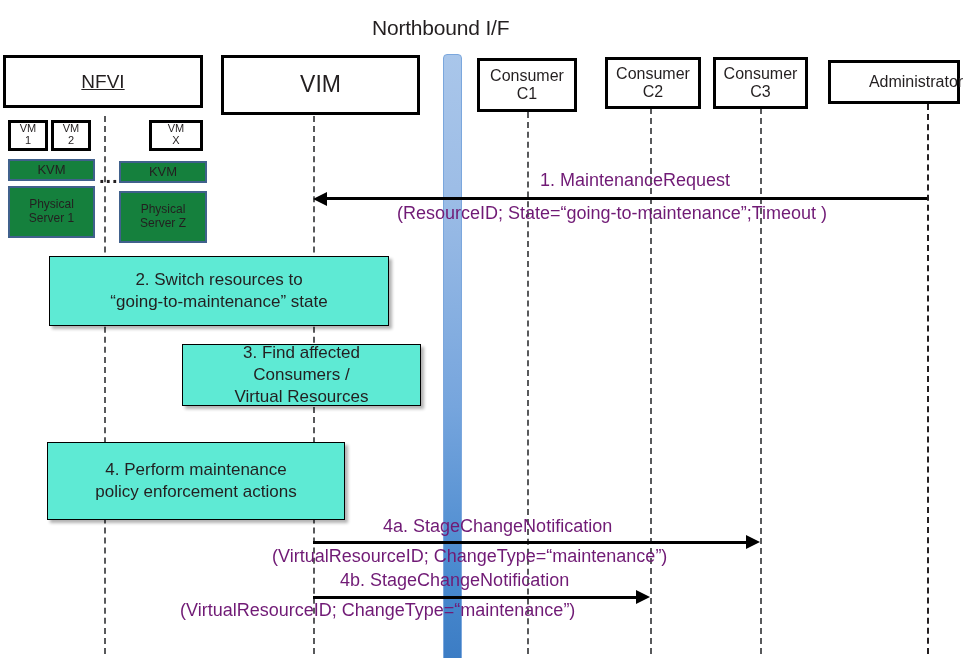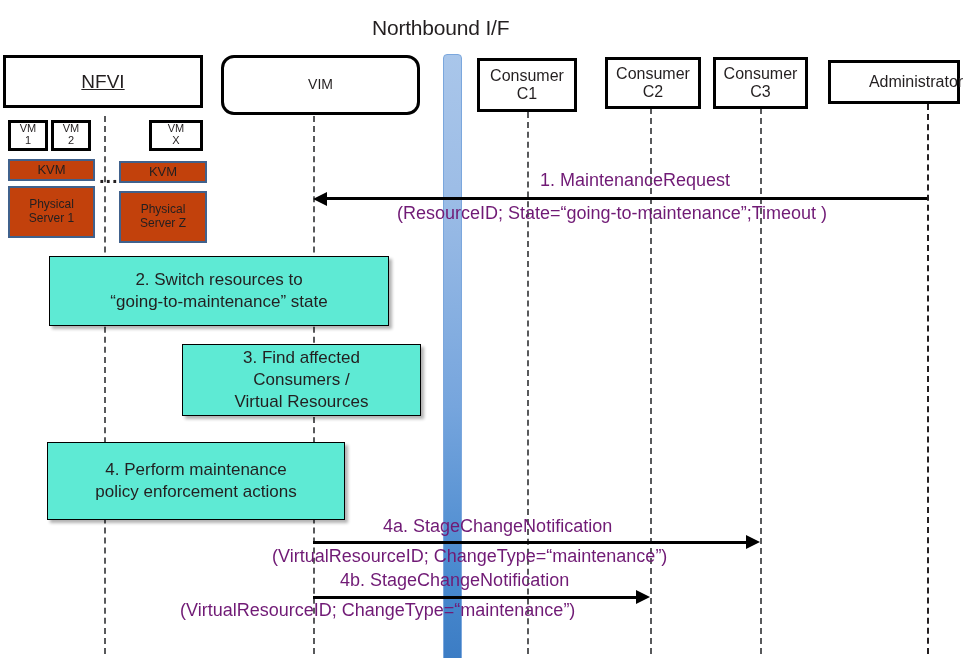--- a/index.html
+++ b/index.html
@@ -72,21 +72,21 @@
     align-items: flex-start;
     justify-content: center;
     text-align: center;
     font-size: 11px;
     line-height: 1.05;
     color: #231f20;
     white-space: pre-line;
   }
   .blue-box {
     border: 2px solid #40618c;
-    background: #c2410c;
+    background: #15803d;
     box-sizing: border-box;
     display: flex;
     align-items: center;
     justify-content: center;
     text-align: center;
     color: #231f20;
     line-height: 1.15;
     white-space: pre-line;
   }
   .ellipsis-dots {
@@ -151,21 +151,21 @@
   <div class="abs lifeline" style="left:650px; top:100px; height:556px;"></div>
   <div class="abs lifeline" style="left:760px; top:100px; height:556px;"></div>
   <div class="abs lifeline lifeline-dark" style="left:927px; top:96px; height:560px;"></div>
 
   <div class="abs nb-bar"></div>
 
   <div class="abs actor-box" style="left:3px; top:47px; width:200px; height:53px; font-size:19px;text-decoration:underline;">
     <span class="actor-label">NFVI</span>
   </div>
 
-  <div class="abs actor-box" style="left:221px; top:47px; width:199px; height:60px; font-size:14px;border-radius:13px;">
+  <div class="abs actor-box" style="left:221px; top:47px; width:199px; height:60px; font-size:23px;">
     <span class="actor-label">VIM</span>
   </div>
 
   <div class="abs actor-box" style="left:477px; top:50px; width:100px; height:54px; font-size:16px;">
     <span class="actor-label">Consumer
 C1</span>
   </div>
 
   <div class="abs actor-box" style="left:605px; top:49px; width:96px; height:52px; font-size:16px;">
     <span class="actor-label">Consumer
@@ -217,21 +217,21 @@
   <div class="abs msg-line" style="left:327px; top:189px; width:600px;"></div>
   <div class="abs arrow-head arrow-left" style="left:313px; top:184px;"></div>
 
   <div class="abs msg-label" style="left:397px; top:195px;">(ResourceID; State=“going-to-maintenance”;Timeout )</div>
 
   <div class="abs action-box" style="left:49px; top:248px; width:340px; height:70px;">
     <span>2. Switch resources to
 “going-to-maintenance” state</span>
   </div>
 
-  <div class="abs action-box" style="left:182px; top:336px; width:239px; height:72px;">
+  <div class="abs action-box" style="left:182px; top:336px; width:239px; height:62px;">
     <span>3. Find affected
 Consumers /
 Virtual Resources</span>
   </div>
 
   <div class="abs action-box" style="left:47px; top:434px; width:298px; height:78px;">
     <span>4. Perform maintenance
 policy enforcement actions</span>
   </div>
 

